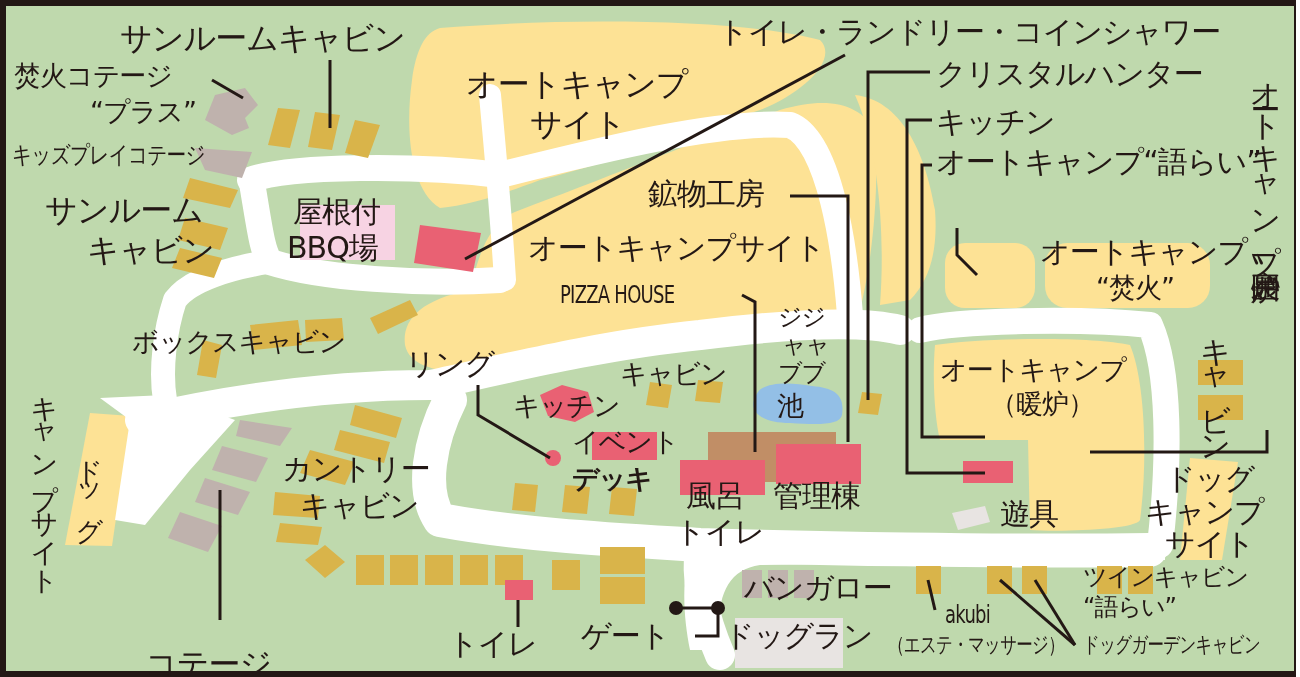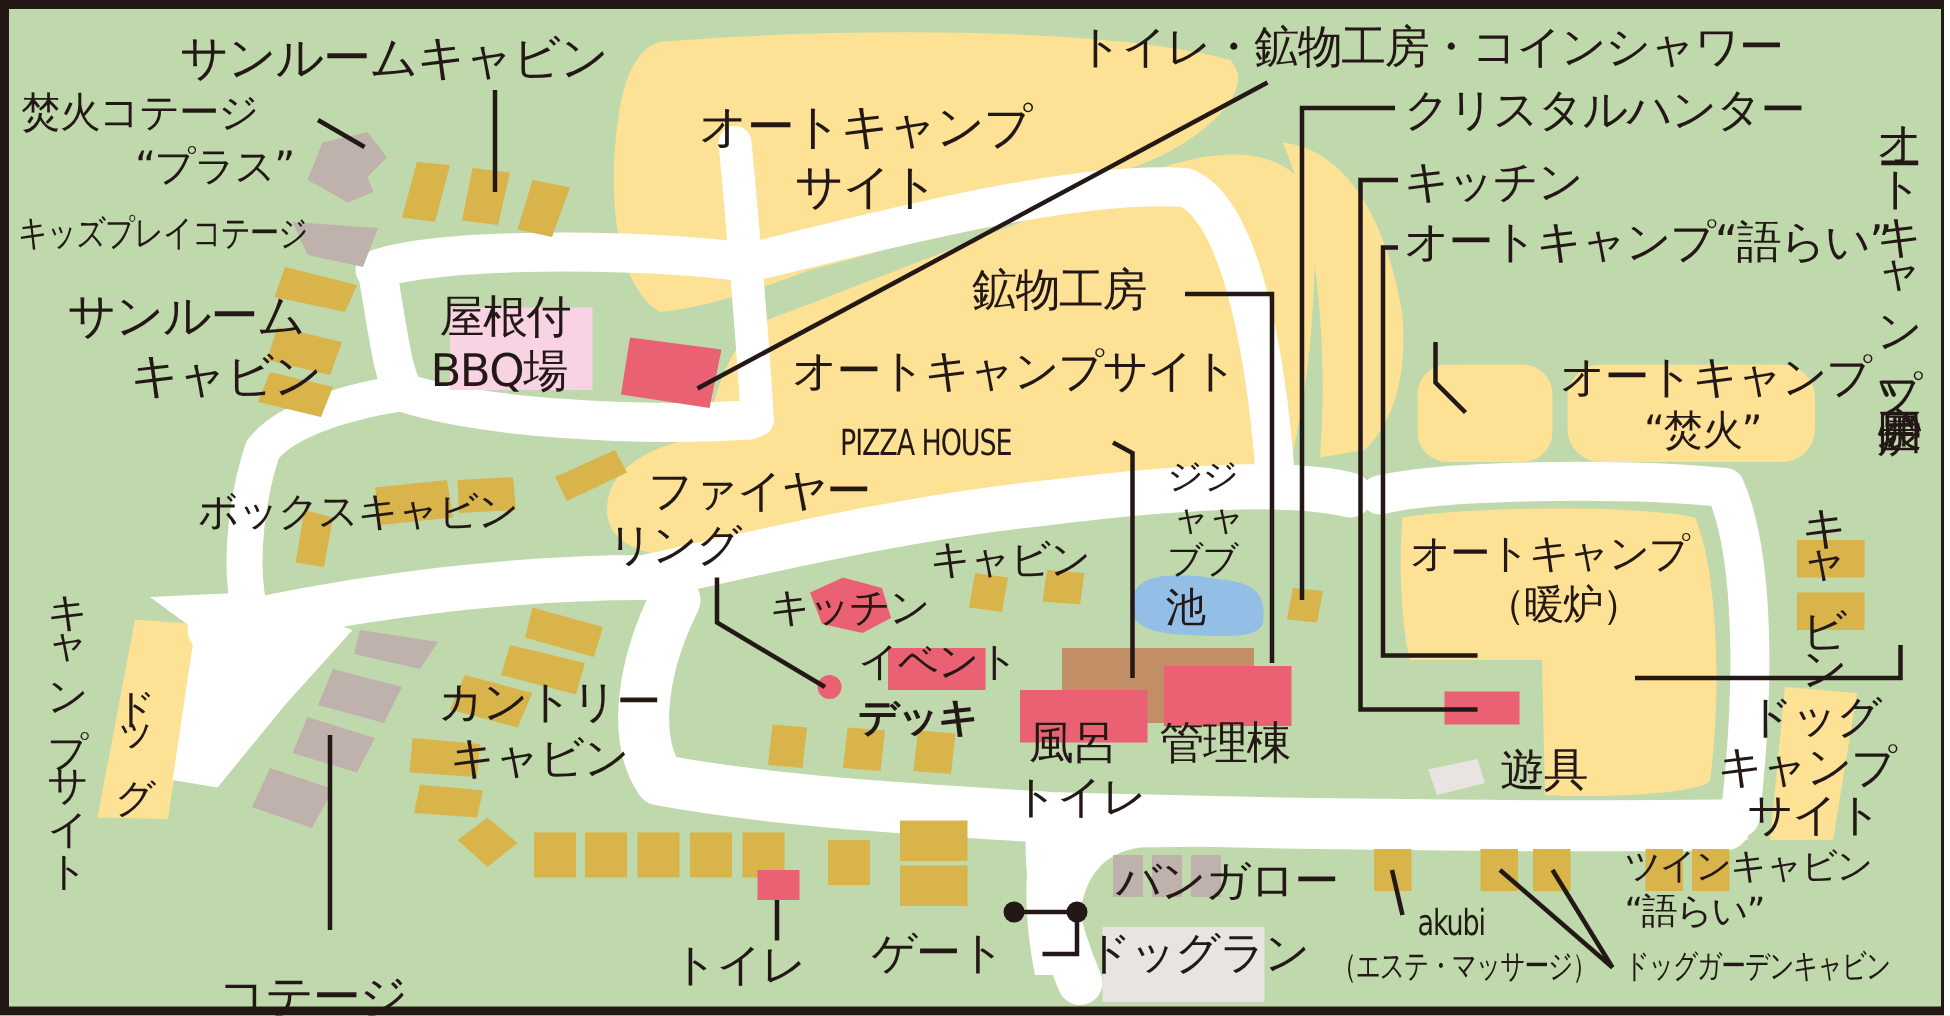--- a/index.html
+++ b/index.html
@@ -167,31 +167,30 @@
   <div class="lbl s24 narrow" style="left:12px;top:143px;">キッズプレイコテージ</div>
   <div class="lbl s34" style="left:45px;top:194px;">サンルーム</div>
   <div class="lbl s34" style="left:87px;top:234px;">キャビン</div>
   <div class="lbl s30" style="left:293px;top:196px;">屋根付</div>
   <div class="lbl s30" style="left:287px;top:232px;">BBQ場</div>
   <div class="lbl s28" style="left:132px;top:328px;">ボックスキャビン</div>
 
   <div class="lbl v s28" style="left:30px;top:378px;">キャンプサイト</div>
   <div class="lbl v s28" style="left:75px;top:440px;">ドッグ</div>
 
-  <div class="lbl s30" style="left:292px;top:453px;font-family:Liberation Serif, serif;">カントリー</div>
+  <div class="lbl s30" style="left:282px;top:453px;font-family:Liberation Serif, serif;">カントリー</div>
   <div class="lbl s30" style="left:300px;top:490px;">キャビン</div>
   <div class="lbl s34" style="left:145px;top:648px;text-align:right;">コテージ</div>
 
   <div class="lbl s34" style="left:466px;top:68px;">オートキャンプ</div>
   <div class="lbl s34" style="left:530px;top:108px;">サイト</div>
-  <div class="lbl s30" style="left:718px;top:16px;">トイレ・鉱物工房・コインシャワー</div>
+  <div class="lbl s30" style="left:718px;top:16px;">トイレ・ランドリー・コインシャワー</div>
   <div class="lbl s30" style="left:648px;top:178px;">鉱物工房</div>
   <div class="lbl s30" style="left:528px;top:232px;">オートキャンプサイト</div>
   <div class="lbl s24 narrow2" style="left:560px;top:283px;">PIZZA HOUSE</div>
-  <div class="lbl s30" style="left:432px;top:312px;">ファイヤー</div>
   <div class="lbl s30" style="left:405px;top:348px;">リング</div>
 
   <div class="lbl s24" style="left:778px;top:305px;">ジジ</div>
   <div class="lbl s24" style="left:782px;top:333px;">ャャ</div>
   <div class="lbl s24" style="left:778px;top:361px;">ブブ</div>
   <div class="lbl s28" style="left:777px;top:392px;">池</div>
 
   <div class="lbl s28" style="left:620px;top:360px;">キャビン</div>
   <div class="lbl s28" style="left:513px;top:392px;">キッチン</div>
   <div class="lbl s28" style="left:572px;top:428px;">イベント</div>

